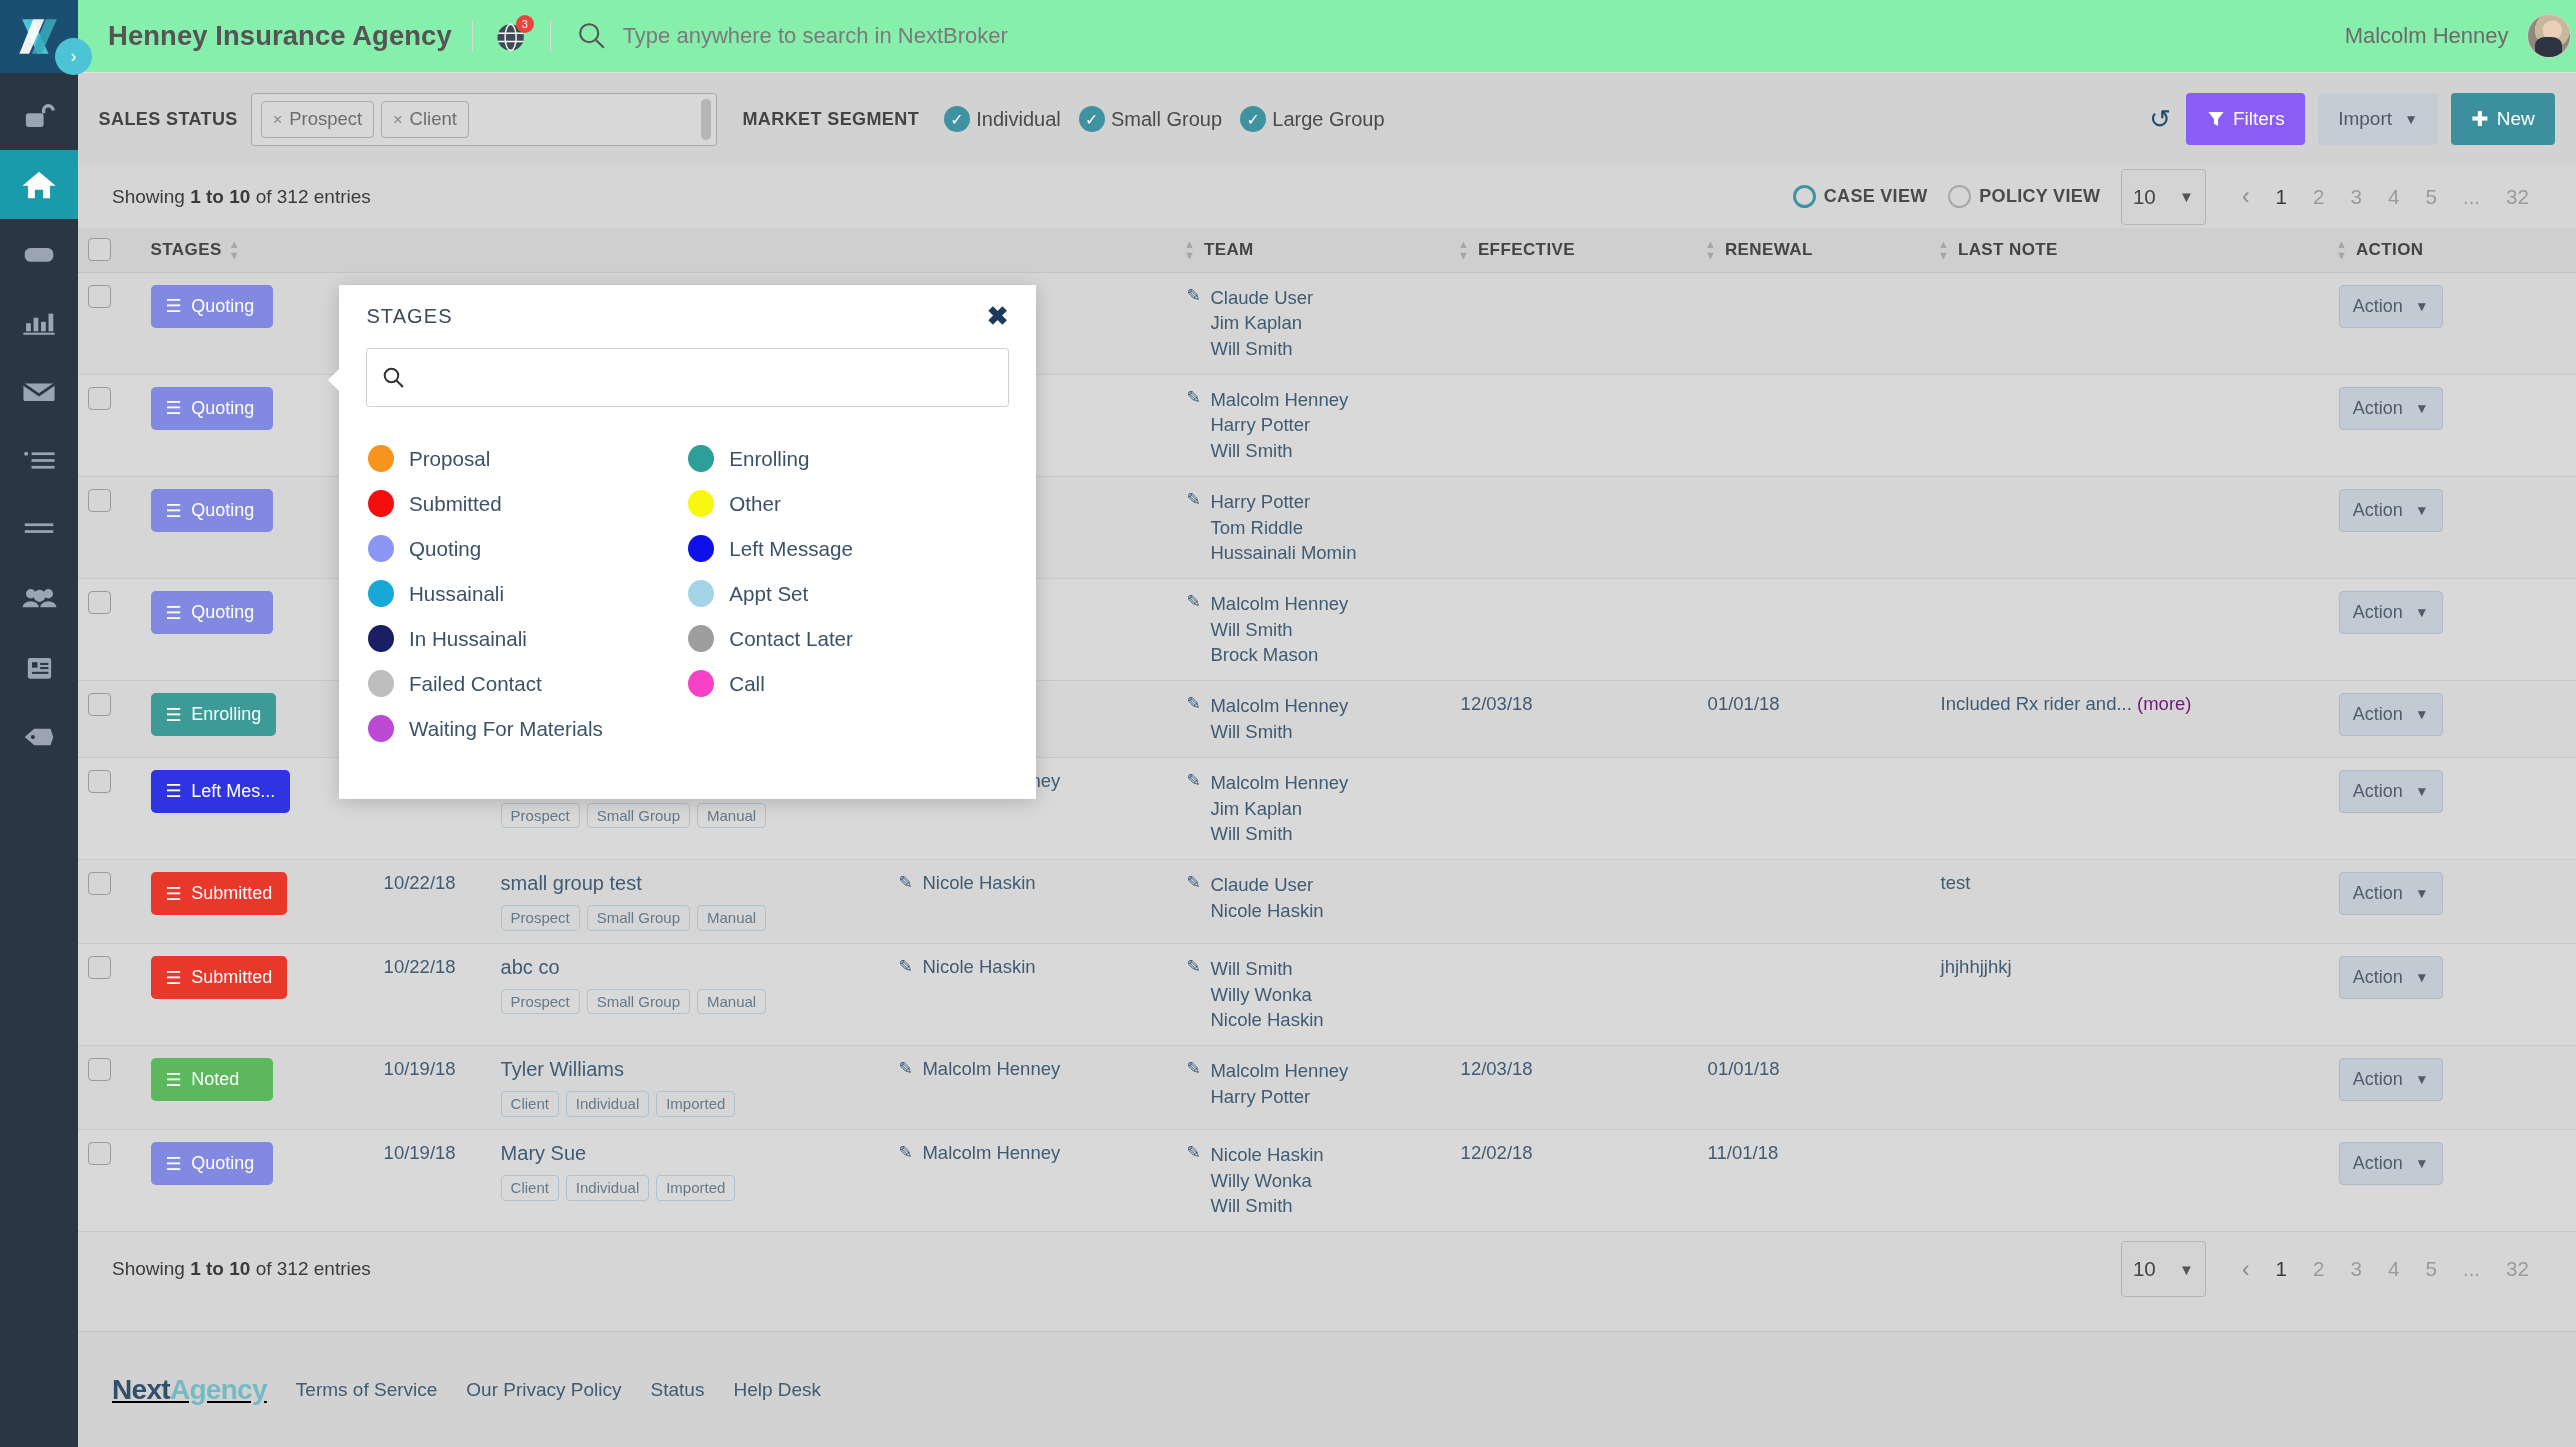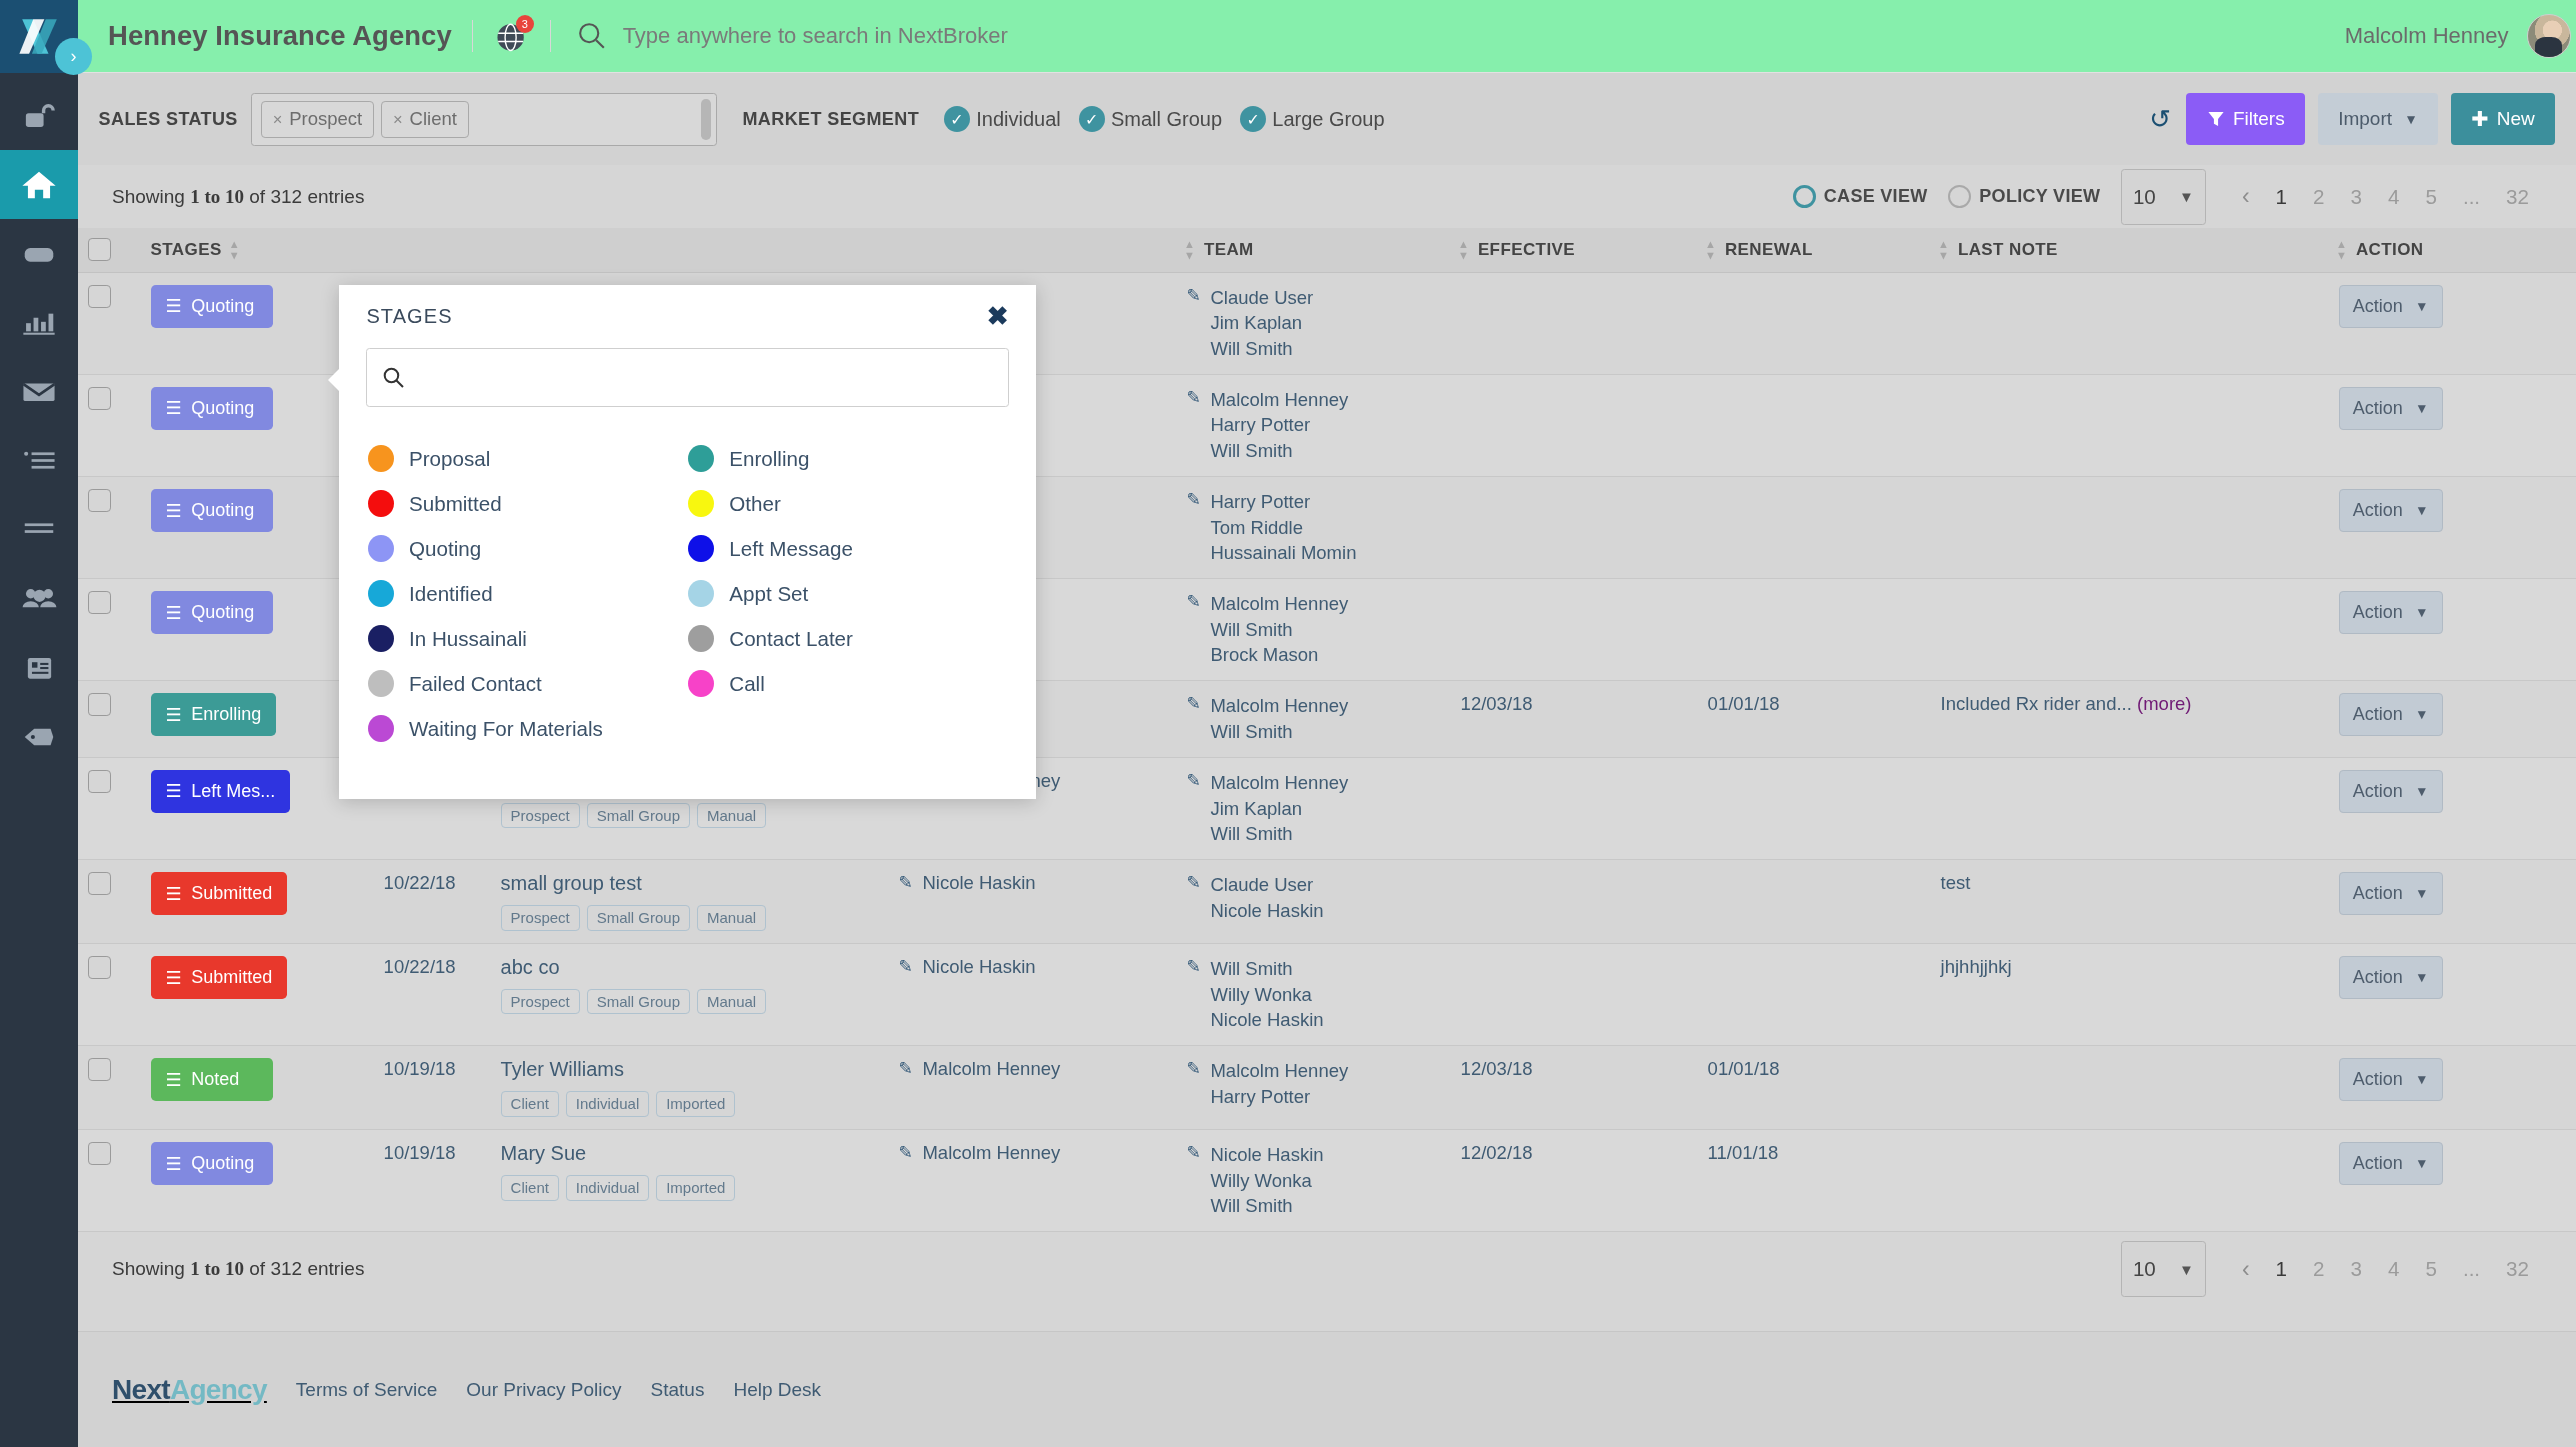--- a/index.html
+++ b/index.html
@@ -108,21 +108,21 @@
 
   
   .content {
     position: absolute; top: 165px; left: 78px; width: 2498px; height: 1166px;
     background: #d6d6d6;
   }
   .table-top {
     height: 63px; display: flex; align-items: center; padding: 0 34px;
   }
   .showing { font-size: 19px; color: #3b3b3b; white-space: nowrap; }
-  .showing b { font-weight: bold; font-family: Liberation Serif, serif; }
+  .showing b { font-weight: bold; }
   .tt-right { margin-left: auto; display: flex; }
   .radio-item { display: flex; align-items: center; margin-right: 20.6px; }
   .radio {
     width: 23px; height: 23px; border-radius: 50%; border: 3.4px solid #3f93a0;
     margin-right: 8.2px; flex: none;
   }
   .radio.off { border: 2.1px solid #a9a9a9; }
   .radio-label { font-size: 18px; font-weight: bold; color: #4a4a4a; letter-spacing:0.3px; }
   .page-size {
     width: 85px; height: 56px; border: 0.7px solid #b4b4b4; background: #d4d4d4;
@@ -927,21 +927,21 @@
       <div class="stage-opt">
         <span class="dot" style="background:#8d95f5"></span>
         <span class="stage-label">Quoting</span>
       </div>
       <div class="stage-opt">
         <span class="dot" style="background:#0e10e8"></span>
         <span class="stage-label">Left Message</span>
       </div>
       <div class="stage-opt">
         <span class="dot" style="background:#17a8d8"></span>
-        <span class="stage-label">Identified</span>
+        <span class="stage-label">Hussainali</span>
       </div>
       <div class="stage-opt">
         <span class="dot" style="background:#a5d4e6"></span>
         <span class="stage-label">Appt Set</span>
       </div>
       <div class="stage-opt">
         <span class="dot" style="background:#1a1f63"></span>
         <span class="stage-label">In Hussainali</span>
       </div>
       <div class="stage-opt">

